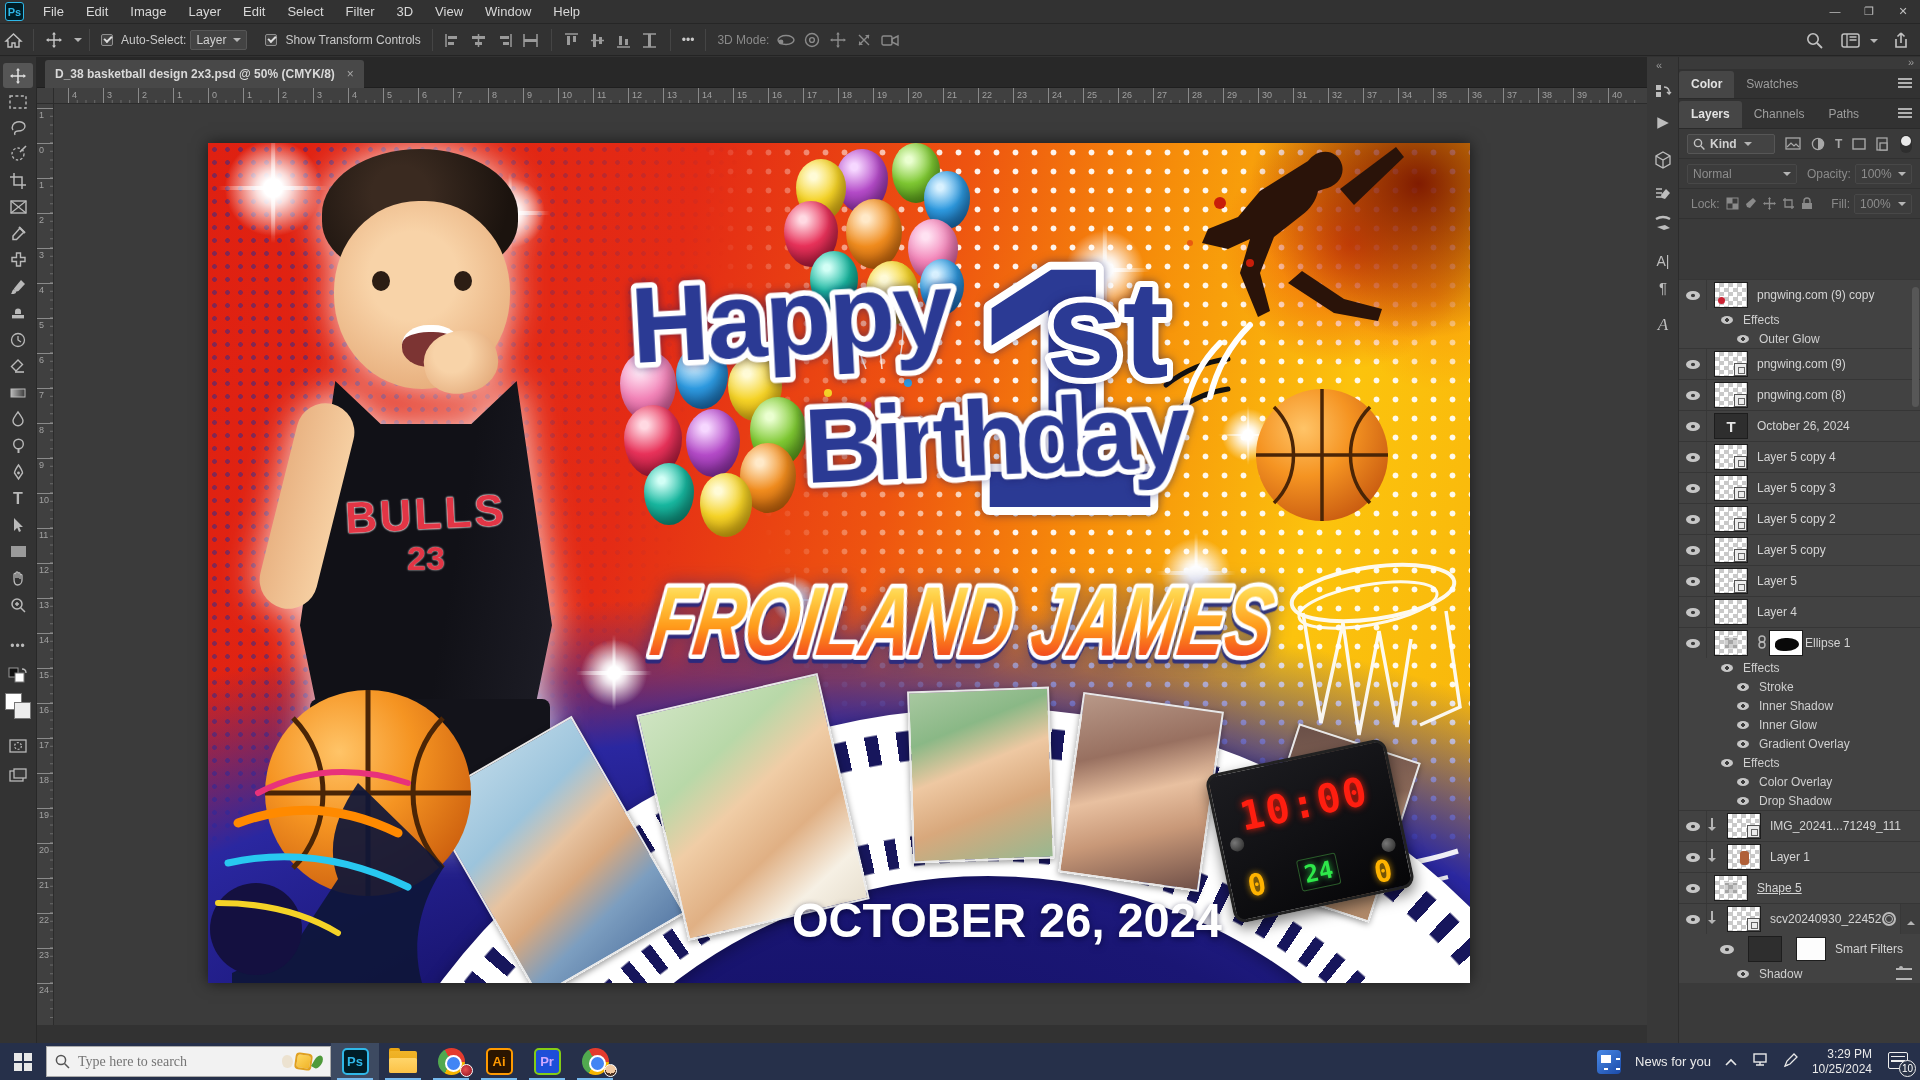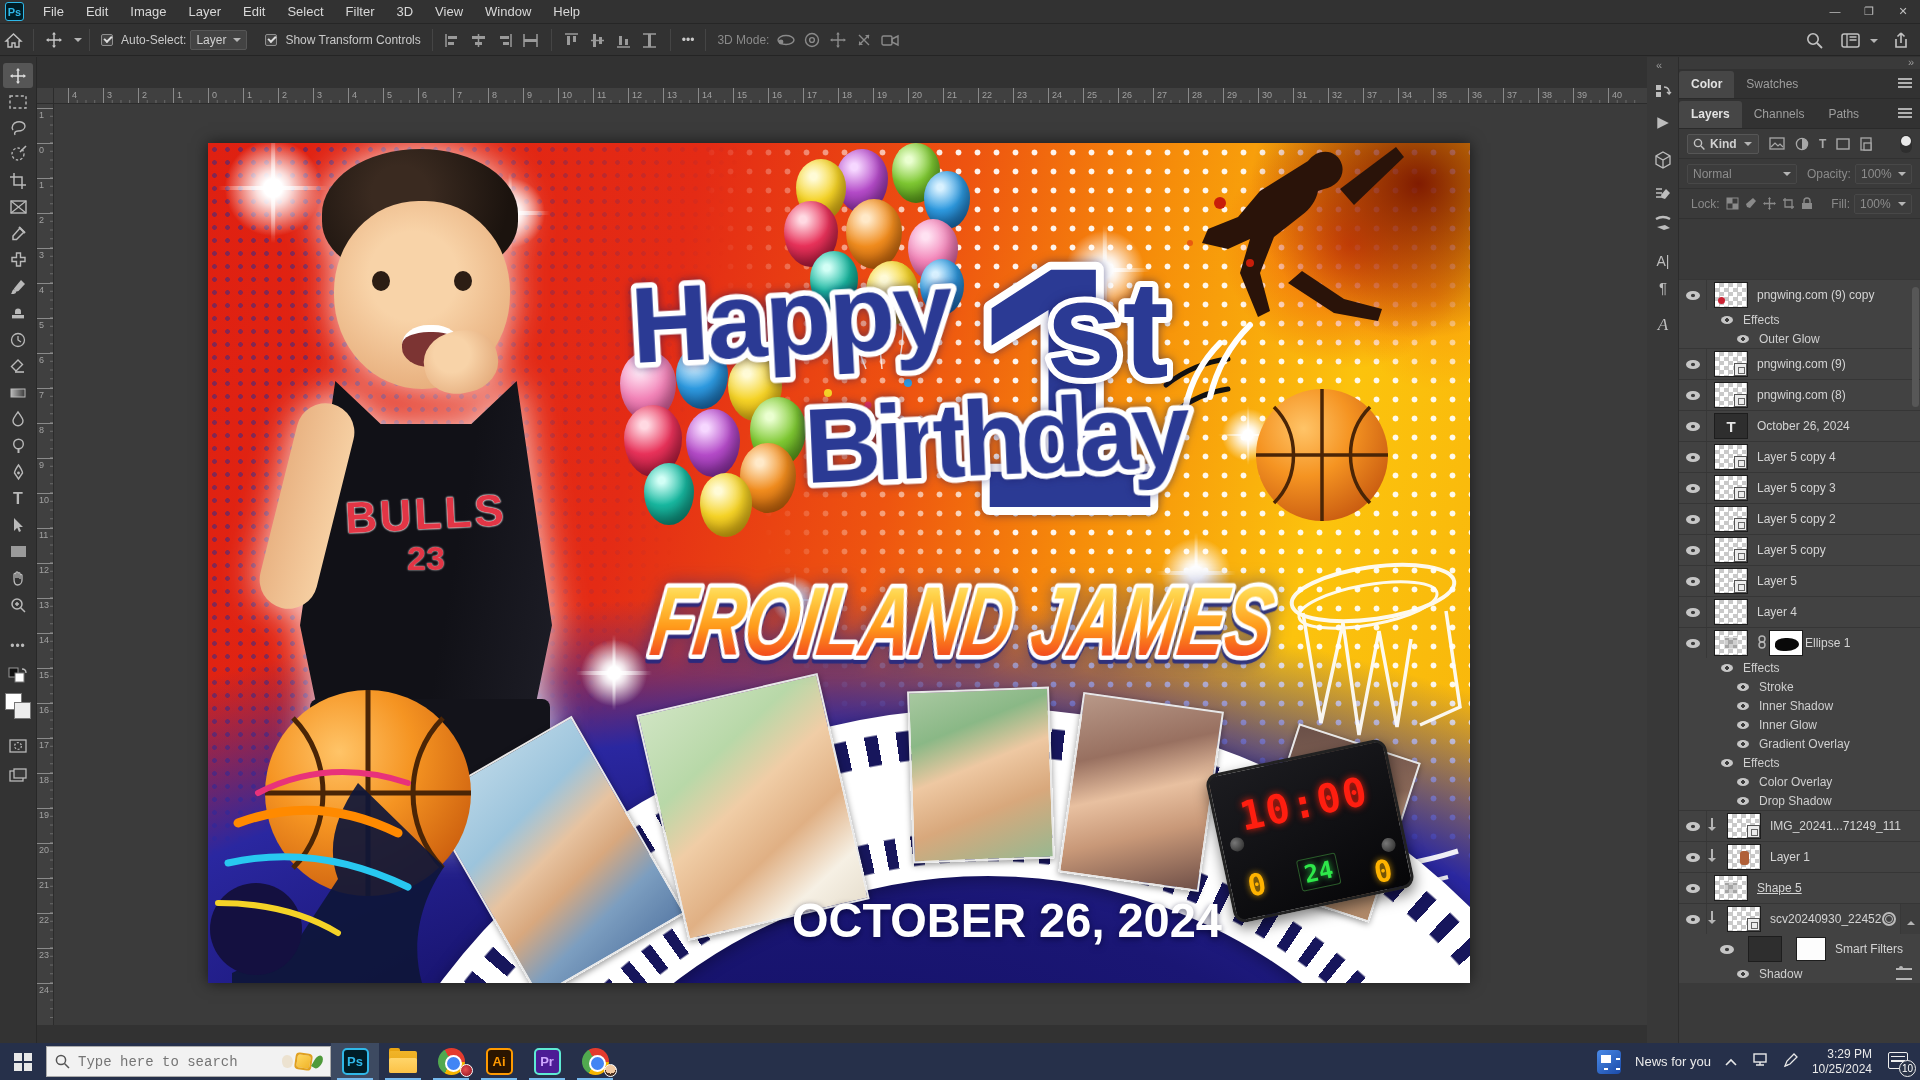--- a/index.html
+++ b/index.html
@@ -113,21 +113,21 @@
 #panelcol{position:absolute;left:1647px;top:57px;width:273px;height:986px;background:#383838}
 #iconstrip{position:absolute;left:0;top:0;width:32px;height:986px;background:#383838;border-right:1px solid #2c2c2c}
 #iconstrip .pic{position:absolute;left:0;width:32px;text-align:center;color:#bdbdbd;font-size:15px}
 #panels{position:absolute;left:32px;top:0;width:241px;height:986px;background:#3a3a3a}
 .phead{position:relative;height:30px;background:#323232;border-bottom:1px solid #2a2a2a;display:flex;align-items:flex-end}
 .ptab{padding:6px 12px 7px;font-size:12px;color:#9e9e9e}
 .ptab.on{background:#464646;color:#e2e2e2;border-radius:3px 3px 0 0;font-weight:bold}
 .pmenu{position:absolute;right:8px;top:9px;width:14px;height:10px;border-top:2px solid #b0b0b0;border-bottom:2px solid #b0b0b0}
 .pmenu:after{content:"";position:absolute;left:0;top:2px;width:14px;height:2px;background:#b0b0b0}
 .prow{position:relative;height:30px;display:flex;align-items:center;padding:0 8px;border-bottom:1px solid #313131}
-.kindfield{width:72px}
+.kindfield{width:88px}
 .fico{margin-left:10px;color:#a8a8a8;font-size:12px;display:inline-flex;align-items:center}
 .dimfield{background:#3c3c3c;border:1px solid #484848;color:#8d8d8d}
 
 #layerlist{position:absolute;left:0;top:222px;width:241px;height:793px;overflow:hidden;background:#3a3a3a}
 .lrow{position:relative;display:flex;align-items:center;background:#424242;border-top:1px solid #363636}
 .lrow.main{height:31px}
 .lrow.sub1,.lrow.sub2{height:19px;background:#424242;border-top:none}
 .lrow.subsf{height:30px;border-top:none}
 .eyecol{width:28px;align-self:stretch;border-right:1px solid #383838;display:flex;align-items:center;justify-content:center;flex:none}
 .sub1 .eyecol,.sub2 .eyecol,.subsf .eyecol{border-right:none;width:28px}
@@ -182,29 +182,29 @@
 #statusbar .z{margin-left:18px;width:50px}
 #statusbar .d{margin-left:60px}
 #statusbar .gt{margin-left:110px;color:#9a9a9a}
 
 
 #taskbar{position:absolute;left:0;top:1043px;width:1920px;height:37px;background:#26304a;display:flex;align-items:center}
 #startbtn{width:46px;height:37px;display:flex;align-items:center;justify-content:center}
 #startbtn .w{display:grid;grid-template-columns:8px 8px;grid-gap:2px}
 #startbtn .w i{width:8px;height:8px;background:#e8e8e8}
 #searchbox{width:285px;height:31px;background:#f2f2f2;border:1px solid #aaa;display:flex;align-items:center;padding:0 8px;gap:8px}
-#searchbox input{border:none;outline:none;background:transparent;font-size:14px;color:#333;flex:1;font-family:Liberation Mono, monospace}
+#searchbox input{border:none;outline:none;background:transparent;font-size:14px;color:#333;flex:1;font-family:Liberation Serif, serif}
 #sbicons{display:flex;align-items:center;gap:2px}
 .tapp{width:48px;height:37px;display:flex;align-items:center;justify-content:center;position:relative}
 .tapp .uline{position:absolute;left:6px;bottom:0;width:36px;height:2px;background:#76b9ed}
 .tapp.active{background:#3d4a61}
 .sqicon{width:27px;height:27px;border-radius:5px;display:flex;align-items:center;justify-content:center;font-weight:bold;font-size:13px}
 .ipx{background:#001d26;border:2px solid #2fb8e8;color:#2fb8e8}
 .iai{background:#2a1500;border:2px solid #ff9a00;color:#ff9a00}
-.ipr{background:#4c1d95;border:2px solid #5eead4;color:#cfa8ff}
+.ipr{background:#1d4ed8;border:2px solid #84cc16;color:#cfa8ff}
 .folder{position:relative;width:28px;height:22px}
 .folder .b{position:absolute;left:0;top:0;width:28px;height:22px;background:linear-gradient(#f0b429,#e8a413);border-radius:2px}
 .folder .f{position:absolute;left:0;top:7px;width:28px;height:15px;background:linear-gradient(#ffd56a,#fcc246);border-radius:2px}
 .folder .tab{position:absolute;left:0;top:-3px;width:11px;height:5px;background:#e8a413;border-radius:2px 2px 0 0}
 .chromei{position:relative;width:27px;height:27px;border-radius:50%;background:conic-gradient(from -30deg,#e33b2e 0 120deg,#f7b500 0 240deg,#51a94f 0 360deg)}
 .chromei:after{content:"";position:absolute;left:7px;top:7px;width:13px;height:13px;border-radius:50%;background:#4285f4;border:2.5px solid #fff}
 .cbadge{position:absolute;right:2px;bottom:3px;width:13px;height:13px;border-radius:50%;border:1px solid #fff}
 .cb1{background:radial-gradient(circle at 40% 40%,#e85050,#8a1020)}
 .cb2{background:radial-gradient(circle at 50% 30%,#f0c8a0 55%,#4a3020 56%)}
 #tray{margin-left:auto;display:flex;align-items:center;gap:14px;padding-right:8px;color:#eaeaea}
@@ -377,20 +377,26 @@
     <span class="cdn"></span>
     <span style="width:10px"></span>
     <span class="oicon">
         <svg width="16" height="17">
           <path d="M8 1v10M8 1L4.5 4.5M8 1l3.5 3.5" stroke="#c2c2c2" stroke-width="1.6" fill="none"></path>
           <path d="M3 7v8h10V7" stroke="#c2c2c2" stroke-width="1.6" fill="none"></path>
         </svg>
       </span>
   </div>
 
+  <div id="tabbar">
+    <div id="doctab">
+      <span>D_38 basketball design 2x3.psd @ 50% (CMYK/8)</span>
+      <span class="x">×</span>
+    </div>
+  </div>
 
   <div id="rulh">
       <div class="cells">
         <div class="rc">4</div>
         <div class="rc">3</div>
         <div class="rc">2</div>
         <div class="rc">1</div>
         <div class="rc">0</div>
         <div class="rc">1</div>
         <div class="rc">2</div>

